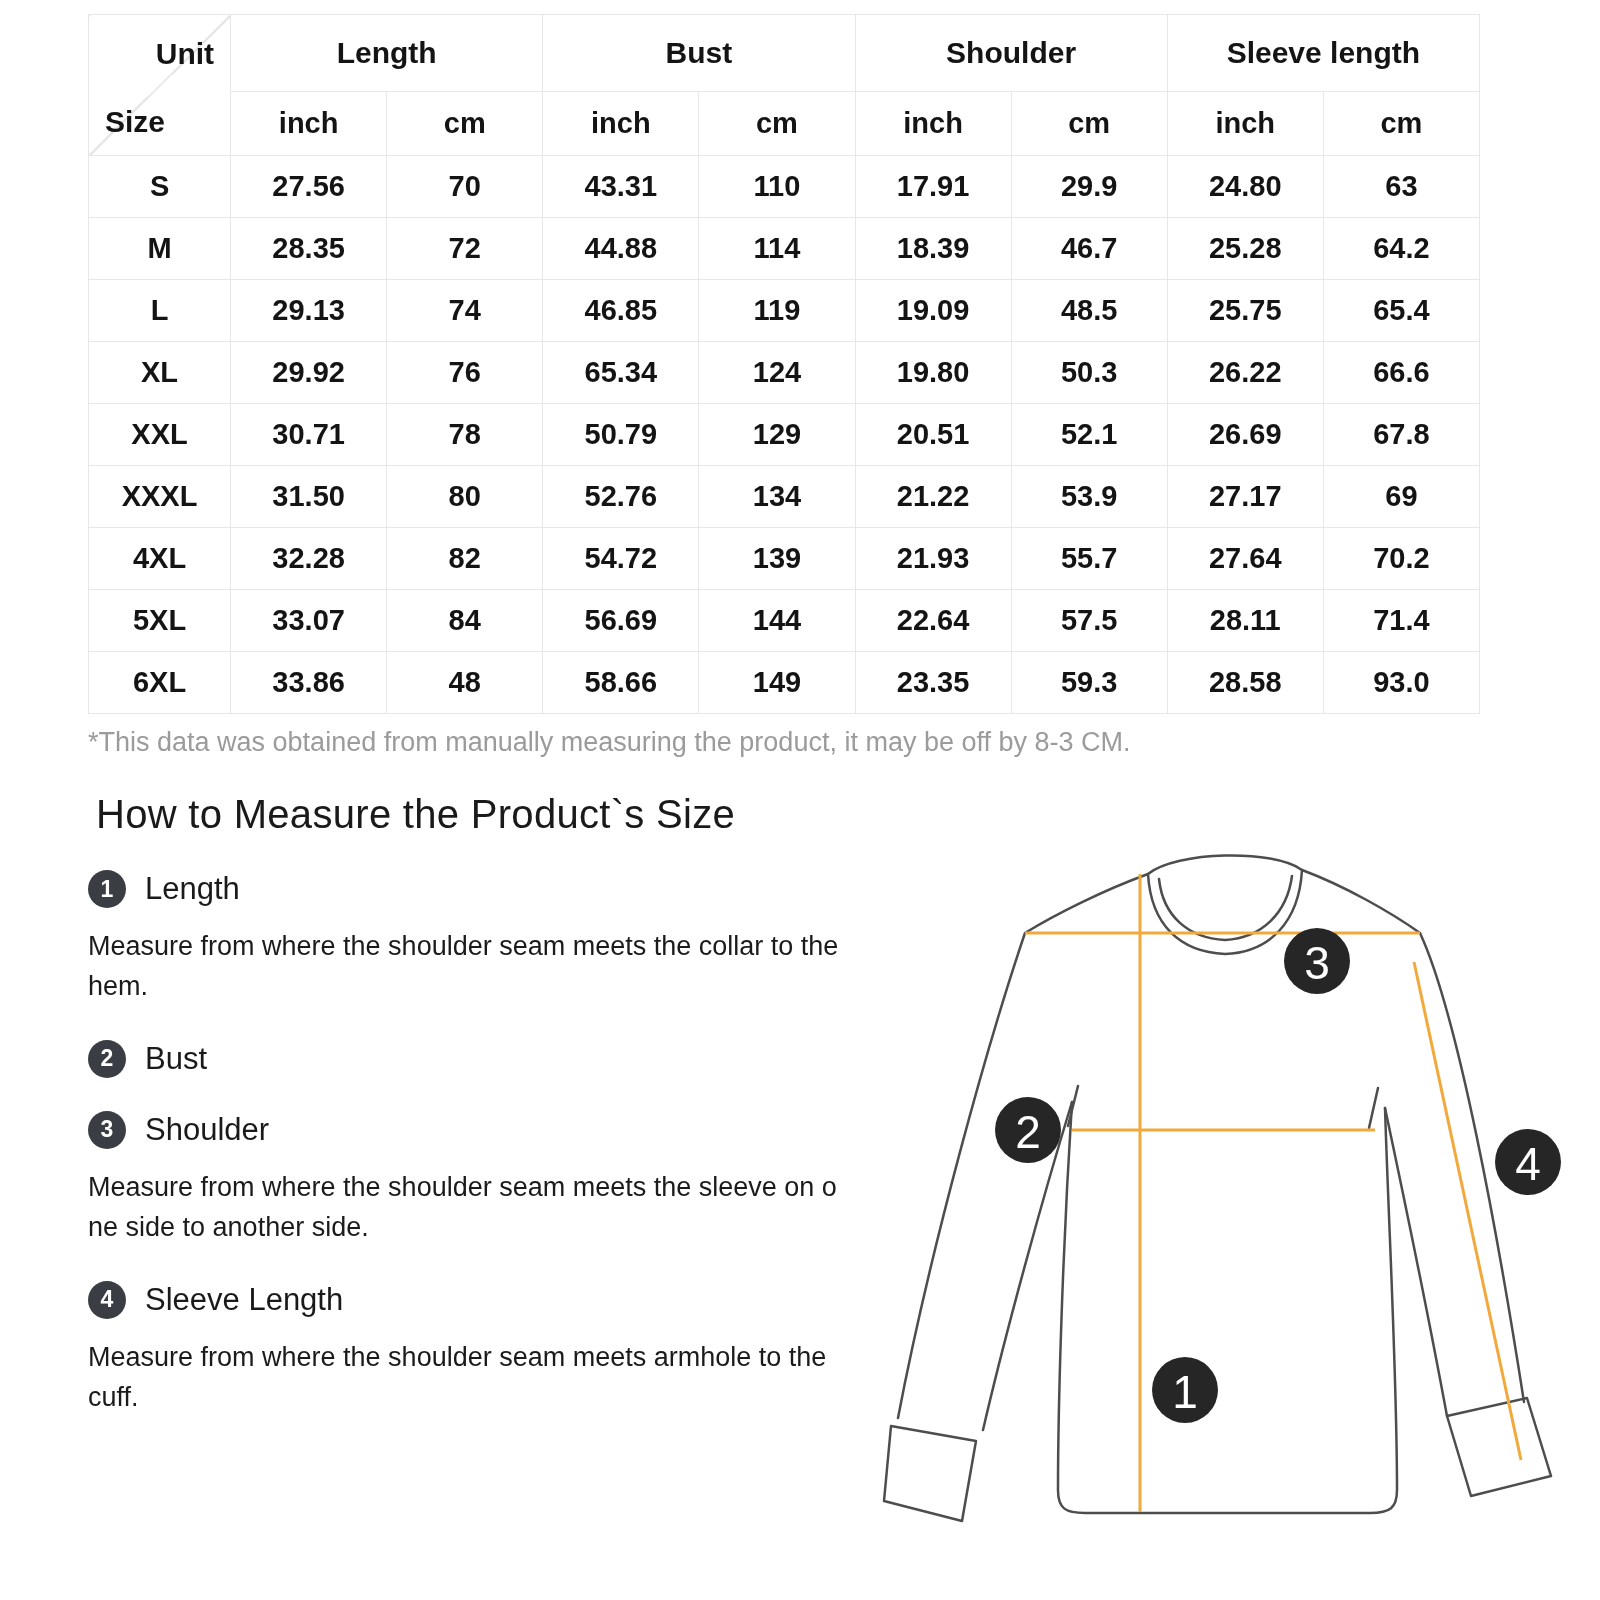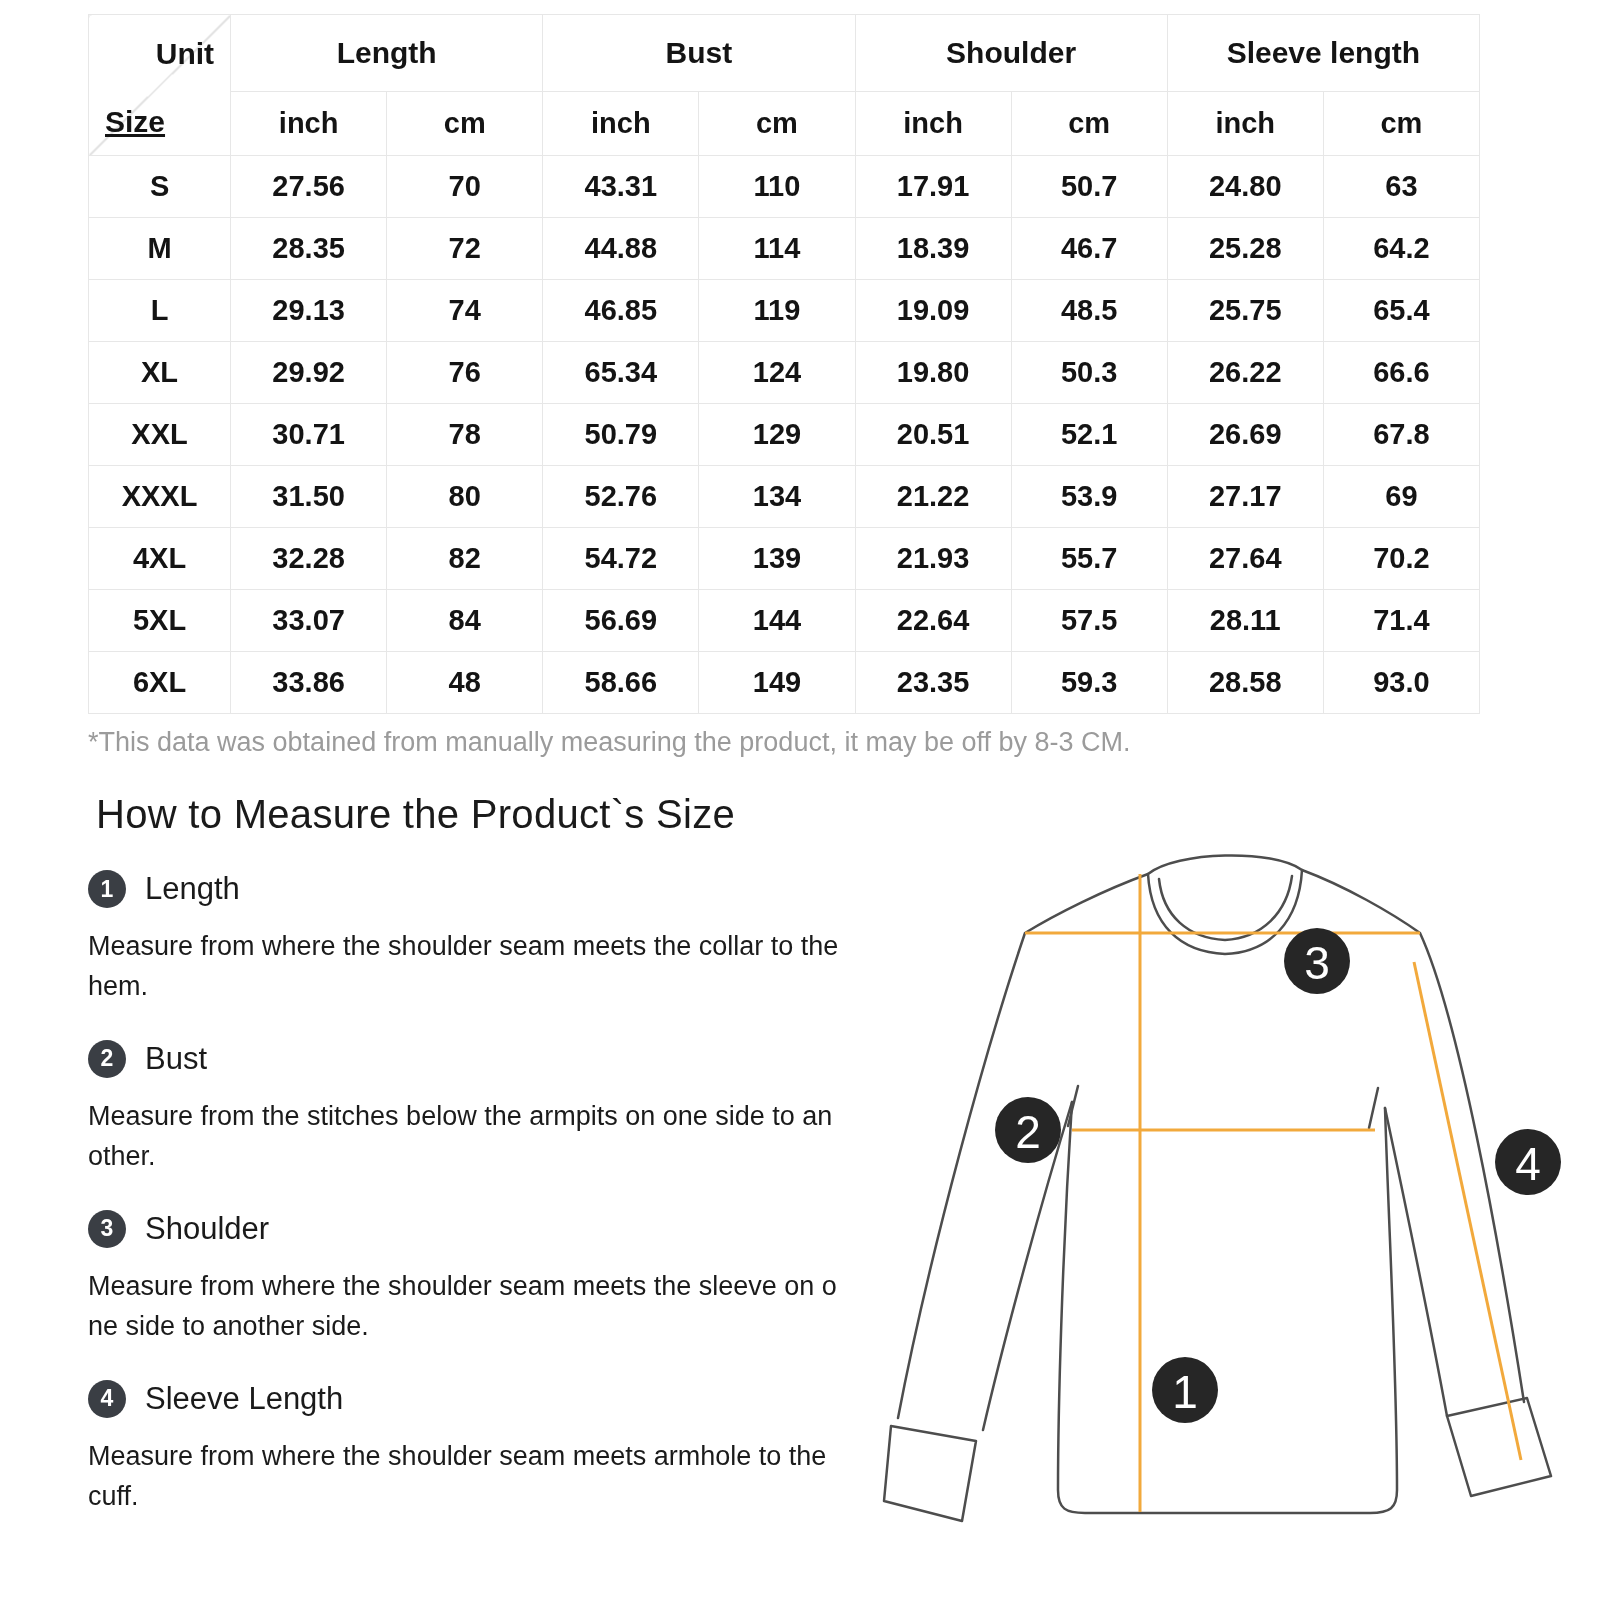--- a/index.html
+++ b/index.html
@@ -38,21 +38,21 @@
   th.corner {
     position: relative;
     background-image: linear-gradient(to bottom right,
       transparent calc(50% - 1px),
       #e2e2e2 calc(50% - 1px),
       #e2e2e2 calc(50% + 1px),
       transparent calc(50% + 1px));
     padding-left: 6px;
   }
   th.corner .unit-word { position: absolute; top: 22px; right: 16px; font-size: 30px; }
-  th.corner .size-word { position: absolute; bottom: 16px; left: 16px; font-size: 30px; text-decoration: underline; }
+  th.corner .size-word { position: absolute; bottom: 16px; left: 16px; font-size: 30px; }
 
   .footnote {
     position: absolute;
     left: 88px;
     top: 727px;
     margin: 0;
     font-size: 27px;
     font-weight: 400;
     color: #9b9b9b;
   }
@@ -143,21 +143,21 @@
       </tr>
     </thead>
     <tbody id="size-rows">
         <tr>
           <th>S</th>
           <td>27.56</td>
           <td>70</td>
           <td>43.31</td>
           <td>110</td>
           <td>17.91</td>
-          <td>50.7</td>
+          <td>29.9</td>
           <td>24.80</td>
           <td>63</td>
         </tr>
         <tr>
           <th>M</th>
           <td>28.35</td>
           <td>72</td>
           <td>44.88</td>
           <td>114</td>
           <td>18.39</td>
@@ -256,22 +256,20 @@
             <span class="step-label">Length</span>
           </div>
           <p class="step-desc">Measure from where the shoulder seam meets the collar to the
 hem.</p>
         </div>
         <div class="step">
           <div class="step-head">
             <span class="step-badge">2</span>
             <span class="step-label">Bust</span>
           </div>
-          <p class="step-desc">Measure from the stitches below the armpits on one side to an
-other.</p>
         </div>
         <div class="step">
           <div class="step-head">
             <span class="step-badge">3</span>
             <span class="step-label">Shoulder</span>
           </div>
           <p class="step-desc">Measure from where the shoulder seam meets the sleeve on o
 ne side to another side.</p>
         </div>
         <div class="step">

